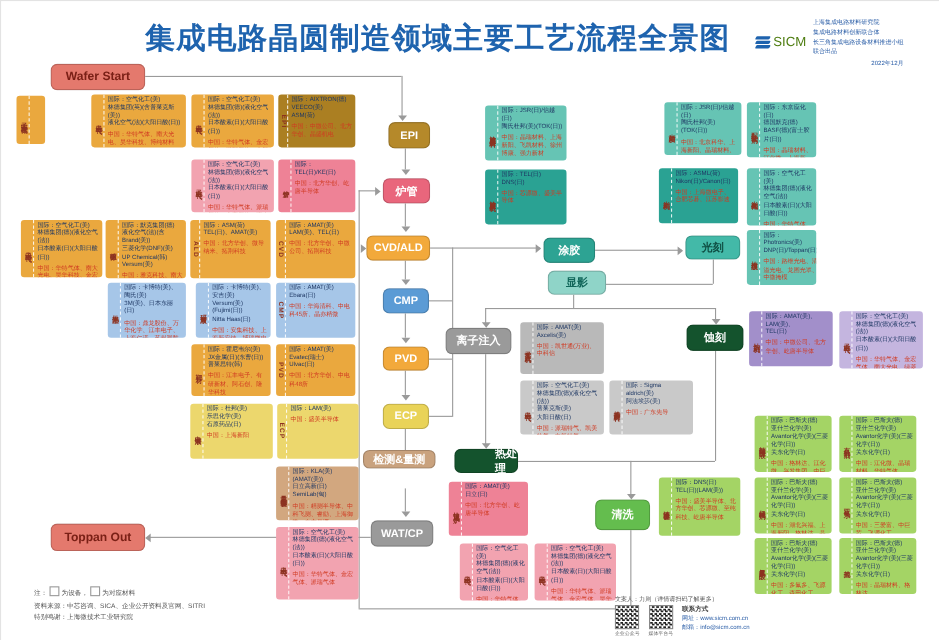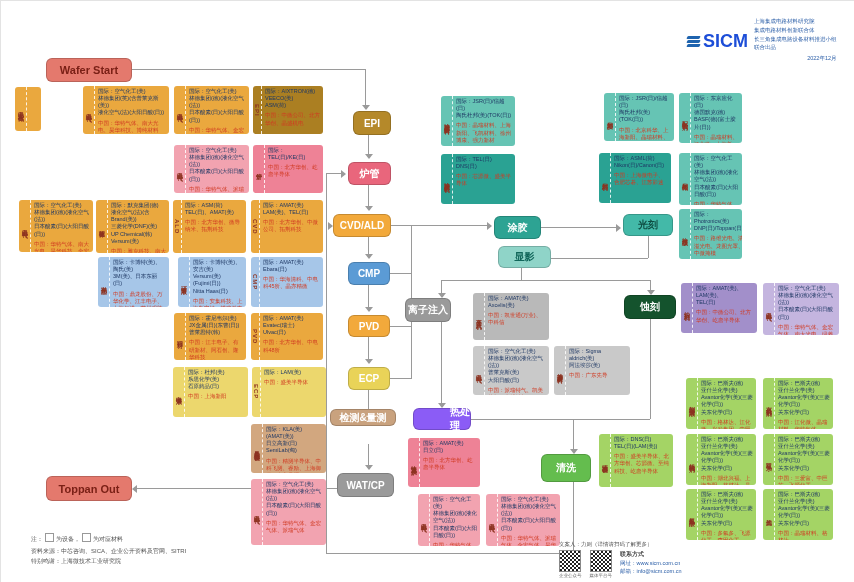--- a/index.html
+++ b/index.html
@@ -5,39 +5,39 @@
   html,body{margin:0;padding:0;background:#fff;}
   #canvas{position:relative;width:854px;height:582px;background:#fff;border:1px solid #e3e3e3;
           font-family:"Liberation Sans","DejaVu Sans",sans-serif;overflow:hidden;}
   
   .title{position:absolute;left:0;right:60px;top:16px;text-align:center;font-size:27px;font-weight:800;
          color:#1e63ae;letter-spacing:1px;}
   .hdr{position:absolute;left:686px;top:16px;width:162px;display:flex;gap:6px;align-items:flex-start;}
   .logo{display:flex;align-items:center;gap:3px;margin-top:14px;}
   .logo-mark{display:flex;flex-direction:column;gap:1px;}
   .logo-mark i{display:block;width:13px;height:3px;background:#1e63ae;transform:skewX(-25deg);border-radius:1px;}
-  .logo-txt{font-size:18px;font-weight:700;color:#1d4ed8;}
+  .logo-txt{font-size:12px;font-weight:400;color:#4d7c0f;}
   .org{font-size:5.5px;line-height:1.6;color:#2b5ea7;}
   .org .date{text-align:right;margin-top:2px;}
   
   .node{position:absolute;border-radius:6px;display:flex;align-items:center;justify-content:center;
         font-weight:700;font-size:10px;border:1px solid rgba(0,0,0,.18);box-sizing:border-box;}
   .n-red{background:#e4796d;color:#7a2016;font-size:11px;}
   .n-epi{background:#b5892a;color:#fff;}
   .n-rose{background:#e9667c;color:#fff;}
   .n-orangeBtn{background:#f2a93b;color:#fff;}
   .n-blueBtn{background:#5b9bd5;color:#fff;}
   .n-yellowBtn{background:#e9d358;color:#fff;}
   .n-tanBtn{background:#c9a27e;color:#fff;}
   .n-grayBtn{background:#9a9a9a;color:#fff;}
   .n-tealDarkBtn{background:#2da393;color:#fff;}
   .n-tealBtn{background:#43b9a8;color:#0e4d42;}
   .n-tealLightBtn{background:#8fd4c8;color:#11665a;}
   .n-purpleBtn{background:#14532d;color:#fff;}
-  .n-roseBtn{background:#8b5cf6;color:#fff;padding-left:36px;}
+  .n-roseBtn{background:#14532d;color:#fff;padding-left:36px;}
   .n-greenBtn{background:#64bd4e;color:#fff;}
   
   .mbox{position:absolute;border-radius:3px;display:flex;box-sizing:border-box;overflow:hidden;}
   .vlabel{writing-mode:vertical-rl;font-size:6px;font-weight:700;color:#8c3220;
           display:flex;align-items:center;justify-content:center;padding:2px 1px;
           border-right:1px dashed rgba(255,255,255,.85);letter-spacing:1px;flex:0 0 auto;}
   .bd{padding:2px 3px;flex:1;}
   .intl{font-size:5.5px;line-height:1.3;color:#1f3864;white-space:pre-line;}
   .cn{font-size:5.5px;line-height:1.3;color:#d03a22;white-space:pre-line;margin-top:3px;}
   .th-orange{background:#eaa83e}.th-goldDark{background:#ab7f22}
@@ -66,20 +66,21 @@
       background:repeating-conic-gradient(#222 0% 25%, #fff 0% 50%) 0 0/4px 4px;}
   .qrlab{font-size:4.5px;color:#666;}
   .contact{color:#2b5ea7;line-height:1.5;}
   .contact b{font-size:6px;color:#444;}
 </style>
 </head>
 <body>
 
 <div id="canvas">
 
+  <div class="title">集成电路晶圆制造领域主要工艺流程全景图</div>
 
   <div class="hdr">
     <div class="logo">
       <span class="logo-mark">
           <i></i>
           <i></i>
           <i></i>
         </span>
       <span class="logo-txt">SICM</span>
     </div>
@@ -150,21 +151,21 @@
       <div class="node n-orangeBtn" style="left: 332px; top: 213px; width: 58px; height: 23px;">CVD/ALD</div>
       <div class="node n-blueBtn" style="left: 347px; top: 261px; width: 42px; height: 23px;">CMP</div>
       <div class="node n-orangeBtn" style="left: 347px; top: 314px; width: 42px; height: 22px;">PVD</div>
       <div class="node n-yellowBtn" style="left: 347px; top: 366px; width: 42px; height: 23px;">ECP</div>
       <div class="node n-tanBtn" style="left: 329px; top: 408px; width: 66px; height: 17px;">检测&amp;量测</div>
       <div class="node n-grayBtn" style="left: 336px; top: 472px; width: 57px; height: 24px;">WAT/CP</div>
       <div class="node n-red" style="left: 45px; top: 475px; width: 86px; height: 25px;">Toppan Out</div>
       <div class="node n-tealDarkBtn" style="left: 493px; top: 215px; width: 47px; height: 23px;">涂胶</div>
       <div class="node n-tealBtn" style="left: 622px; top: 213px; width: 50px; height: 22px;">光刻</div>
       <div class="node n-tealLightBtn" style="left: 497px; top: 245px; width: 53px; height: 22px;">显影</div>
-      <div class="node n-grayBtn" style="left: 404px; top: 297px; width: 46px; height: 24px;">离子注入</div>
+      <div class="node n-grayBtn" style="left: 404px; top: 297px; width: 60px; height: 24px;">离子注入</div>
       <div class="node n-purpleBtn" style="left: 623px; top: 294px; width: 52px; height: 24px;">蚀刻</div>
       <div class="node n-roseBtn" style="left: 412px; top: 407px; width: 58px; height: 22px;">热处理</div>
       <div class="node n-greenBtn" style="left: 540px; top: 453px; width: 50px; height: 28px;">清洗</div>
     </div>
   <div id="material-boxes">
       <div class="mbox th-orange" style="left: 14px; top: 86px; width: 26px; height: 44px;">
         <span class="vlabel">电子大宗气体</span>
       </div>
       <div class="mbox th-orange" style="left: 82px; top: 85px; width: 86px; height: 48px;">
         <span class="vlabel">电子特气</span>

